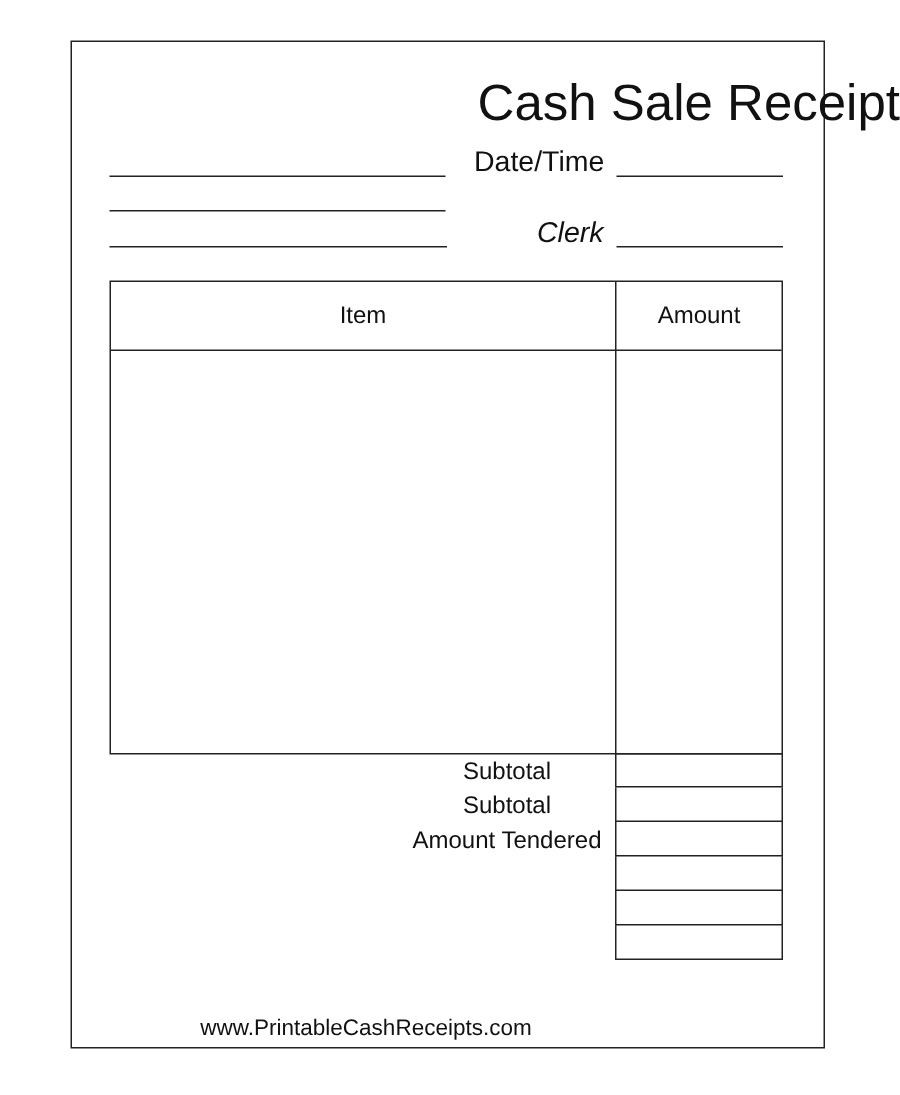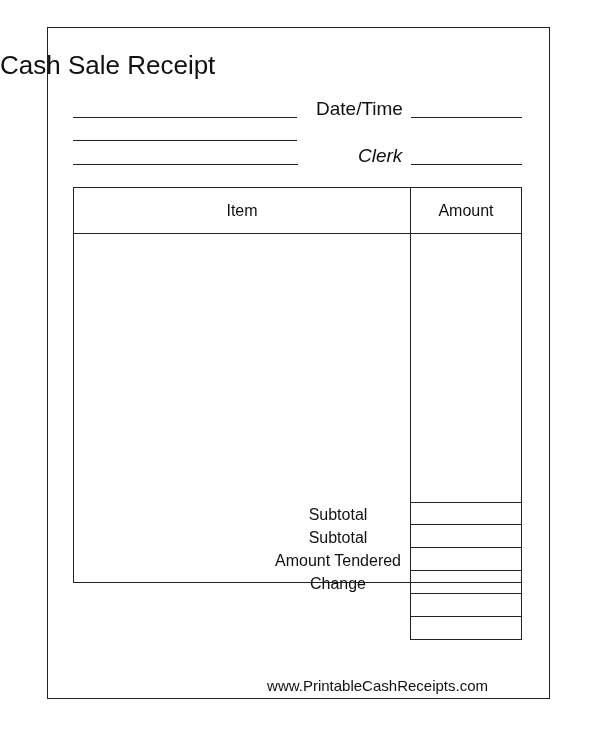--- a/index.html
+++ b/index.html
@@ -1,31 +1,31 @@
 <!DOCTYPE html>
 <html><head>
 <meta charset="utf-8">
 <style>
   html,body{margin:0;padding:0;}
   body{width:600px;height:730px;background:#ffffff;position:relative;overflow:hidden;font-family:"Liberation Sans",sans-serif;color:#111;}
   .page{position:absolute;left:47px;top:27px;width:503px;height:672px;border:1.5px solid #222;box-sizing:border-box;background:#fff;}
   .abs{position:absolute;}
-  .title{left:0;width:600px;top:50px;text-align:left;font-size:26px;}
+  .title{left:0;width:600px;top:50px;text-align:right;font-size:34px;}
   .line{position:absolute;height:0;border-top:1.3px solid #222;}
   .lbl{position:absolute;font-size:19px;}
-  .tbl{position:absolute;left:73px;top:187px;width:449px;height:396px;border:1.3px solid #222;box-sizing:border-box;}
+  .tbl{position:absolute;left:73px;top:187px;width:449px;height:316px;border:1.3px solid #222;box-sizing:border-box;}
   .vdiv{position:absolute;left:336px;top:0;bottom:0;border-left:1.3px solid #222;}
   .hdiv{position:absolute;left:0;right:0;top:45px;border-top:1.3px solid #222;}
   .th{position:absolute;top:14px;font-size:16px;text-align:center;}
   .totals{position:absolute;left:410px;top:502px;width:112px;}
   .trow{height:23px;border:1.3px solid #222;border-top:none;box-sizing:border-box;}
   .trow:first-child{border-top:1.3px solid #222;}
   .tlabels{position:absolute;right:199px;top:505px;text-align:center;font-size:16px;}
   .tlabels div{height:23px;line-height:19px;}
-  .footer{left:0;width:488px;top:677px;text-align:right;font-size:15px;}
+  .footer{left:0;width:488px;top:677px;text-align:center;font-size:15px;}
 </style>
 </head>
 <body>
 
 <div class="page"></div>
 
 <div class="abs title">Cash Sale Receipt</div>
 
 <div class="line" style="left:73px;top:117px;width:224px;"></div>
 <div class="line" style="left:73px;top:140px;width:224px;"></div>
@@ -42,21 +42,20 @@
   <div class="th" style="left:0;width:336px;">Item</div>
   <div class="th" style="left:336px;width:112px;">Amount</div>
   <div class="abs" style="left:0;top:46px;width:335px;height:268px;"></div>
   <div class="abs" style="left:337px;top:46px;width:110px;height:268px;"></div>
 </div>
 
 <div class="tlabels">
   <div>Subtotal</div>
   <div>Subtotal</div>
   <div>Amount Tendered</div>
-  <div>Change</div>
 </div>
 
 <div class="totals">
   <div class="trow"></div>
   <div class="trow"></div>
   <div class="trow"></div>
   <div class="trow"></div>
   <div class="trow"></div>
   <div class="trow"></div>
 </div>

